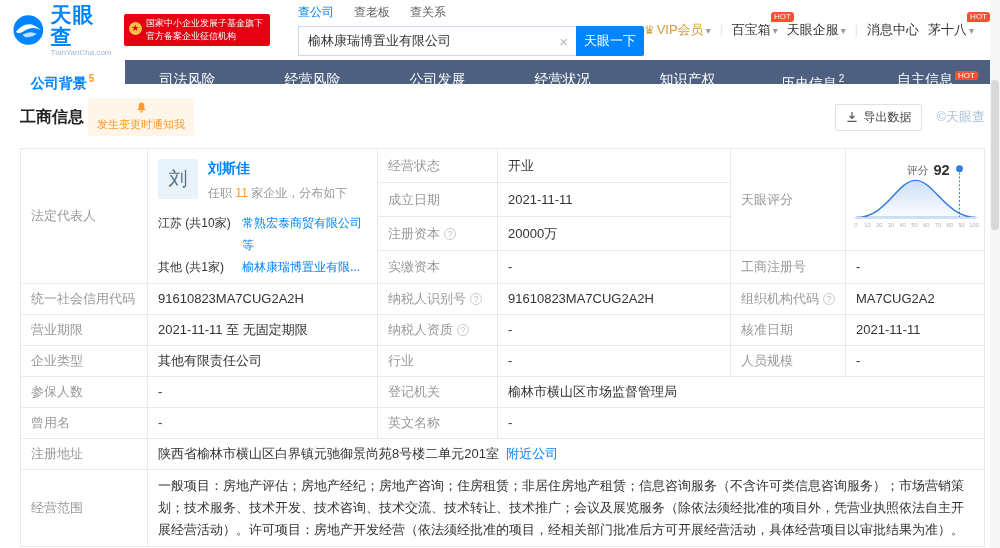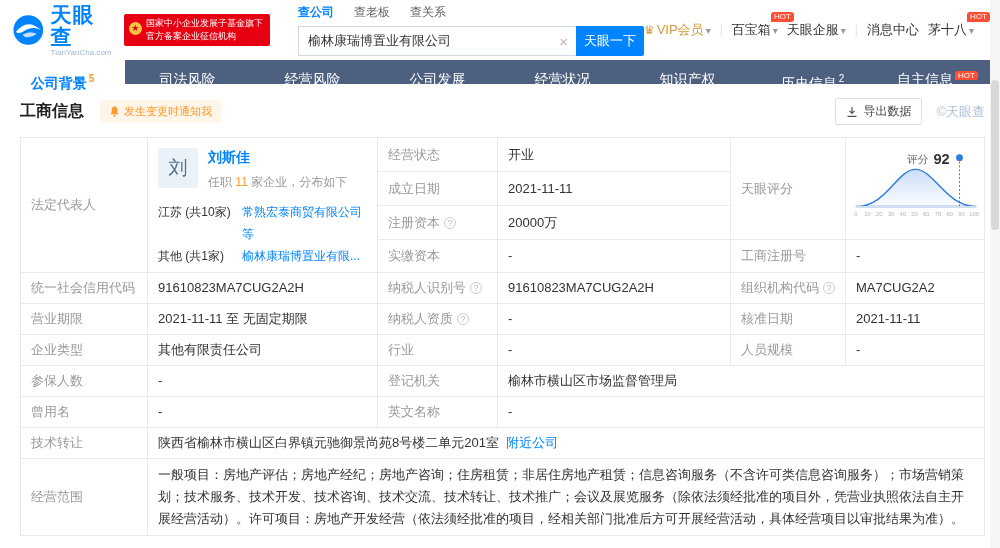--- a/index.html
+++ b/index.html
@@ -9,21 +9,21 @@
   
   .topbar { height:60px; display:flex; align-items:center; padding:0 26px 0 12px; background:#fff; position:relative; }
   .logo { display:flex; align-items:center; gap:6px; cursor:pointer; }
   .logo-text-main { color:#0084ff; font-size:21px; font-weight:bold; letter-spacing:1px; line-height:22px; }
   .logo-text-sub { color:#9db8d2; font-size:8px; line-height:9px; }
   .gov-badge { margin-left:10px; background:#e60012; color:#fff; font-size:9px; line-height:13px; padding:3px 7px 3px 22px; border-radius:2px; position:relative; white-space:nowrap; }
   .gov-emblem { position:absolute; left:5px; top:8px; width:13px; height:13px; border-radius:50%; background:#f5c345; color:#e60012; font-size:9px; line-height:13px; text-align:center; }
   .search-wrap { margin-left:28px; }
   .search-tabs { display:flex; gap:20px; font-size:12px; color:#666; margin-bottom:5px; }
   .search-tab { cursor:pointer; }
-  .search-tab.active { color:#0084ff; font-weight:bold; }
+  .search-tab.active { color:#0084ff; font-weight:normal; }
   .search-row { display:flex; align-items:stretch; height:30px; }
   .search-input-box { width:278px; border:1px solid #cfd9e6; border-right:none; display:flex; align-items:center; padding:0 6px 0 9px; }
   .search-input-box input { border:none; outline:none; flex:1; font-size:13px; color:#333; font-family:inherit; }
   .search-clear { color:#b9b9b9; font-size:15px; cursor:pointer; padding:0 2px; }
   .search-btn { width:68px; background:#0084ff; color:#fff; border:none; font-size:13px; cursor:pointer; font-family:inherit; border-radius:0 2px 2px 0; }
   .user-nav { margin-left:auto; display:flex; align-items:center; gap:9px; font-size:13px; color:#333; white-space:nowrap; }
   .user-item { cursor:pointer; position:relative; display:flex; align-items:center; gap:2px; }
   .vip { color:#d29b3d; }
   .crown { color:#d29b3d; font-size:12px; }
   .caret { color:#999; font-size:10px; }
@@ -35,21 +35,21 @@
   .main-tab { flex:1; text-align:center; line-height:38px; color:#fff; font-size:14px; cursor:pointer; position:relative; white-space:nowrap; }
   .main-tab.active { background:#fff; color:#0084ff; font-weight:bold; }
   .main-tab sup { font-size:10px; margin-left:2px; }
   .main-tab.active sup { color:#ff9a2e; }
   .main-tab sup.hot { background:#ff4e33; color:#fff; border-radius:3px 3px 3px 0; padding:0 3px; line-height:11px; font-size:8px; }
 
   
   .content { padding:14px 15px 0 20px; }
   .section-head { display:flex; align-items:center; }
   .section-title { font-size:16px; font-weight:bold; color:#222; }
-  .notify-badge { margin-left:16px; display:flex; align-items:center; gap:4px; background:#fff6e9; color:#ff9a2e; font-size:11px; padding:4px 9px; border-radius:3px; cursor:pointer; }
+  .notify-badge { margin-left:4px; display:flex; align-items:center; gap:4px; background:#fff6e9; color:#ff9a2e; font-size:11px; padding:4px 9px; border-radius:3px; cursor:pointer;flex-direction:column; }
   .head-right { margin-left:auto; display:flex; align-items:center; gap:14px; }
   .export-btn { display:flex; align-items:center; gap:5px; border:1px solid #e0e0e0; border-radius:2px; background:#fff; padding:4px 10px; font-size:12px; color:#444; cursor:pointer; font-family:inherit; }
   .watermark { color:#aec3d8; font-size:13px; }
 
   
   table.info { margin-top:12px; width:965px; border-collapse:collapse; table-layout:fixed; font-size:13px; }
   table.info td { border:1px solid #e9e9e9; padding:5px 10px; line-height:20px; vertical-align:middle; word-break:break-all; }
   td.lbl { color:#999; }
   td.val { color:#333; }
   a.blue { color:#0084ff; text-decoration:none; cursor:pointer; }
@@ -290,21 +290,21 @@
     </tr>
 
     <tr>
       <td class="lbl">曾用名</td>
       <td class="val">-</td>
       <td class="lbl">英文名称</td>
       <td class="val" colspan="3">-</td>
     </tr>
 
     <tr>
-      <td class="lbl">技术转让</td>
+      <td class="lbl">注册地址</td>
       <td class="val" colspan="5">
         <span>陕西省榆林市横山区白界镇元驰御景尚苑8号楼二单元201室</span>&nbsp;
         <a class="blue">附近公司</a>
       </td>
     </tr>
 
     <tr>
       <td class="lbl">经营范围</td>
       <td class="val" colspan="5" style="line-height:22px">一般项目：房地产评估；房地产经纪；房地产咨询；住房租赁；非居住房地产租赁；信息咨询服务（不含许可类信息咨询服务）；市场营销策划；技术服务、技术开发、技术咨询、技术交流、技术转让、技术推广；会议及展览服务（除依法须经批准的项目外，凭营业执照依法自主开展经营活动）。许可项目：房地产开发经营（依法须经批准的项目，经相关部门批准后方可开展经营活动，具体经营项目以审批结果为准）。</td>
     </tr>

